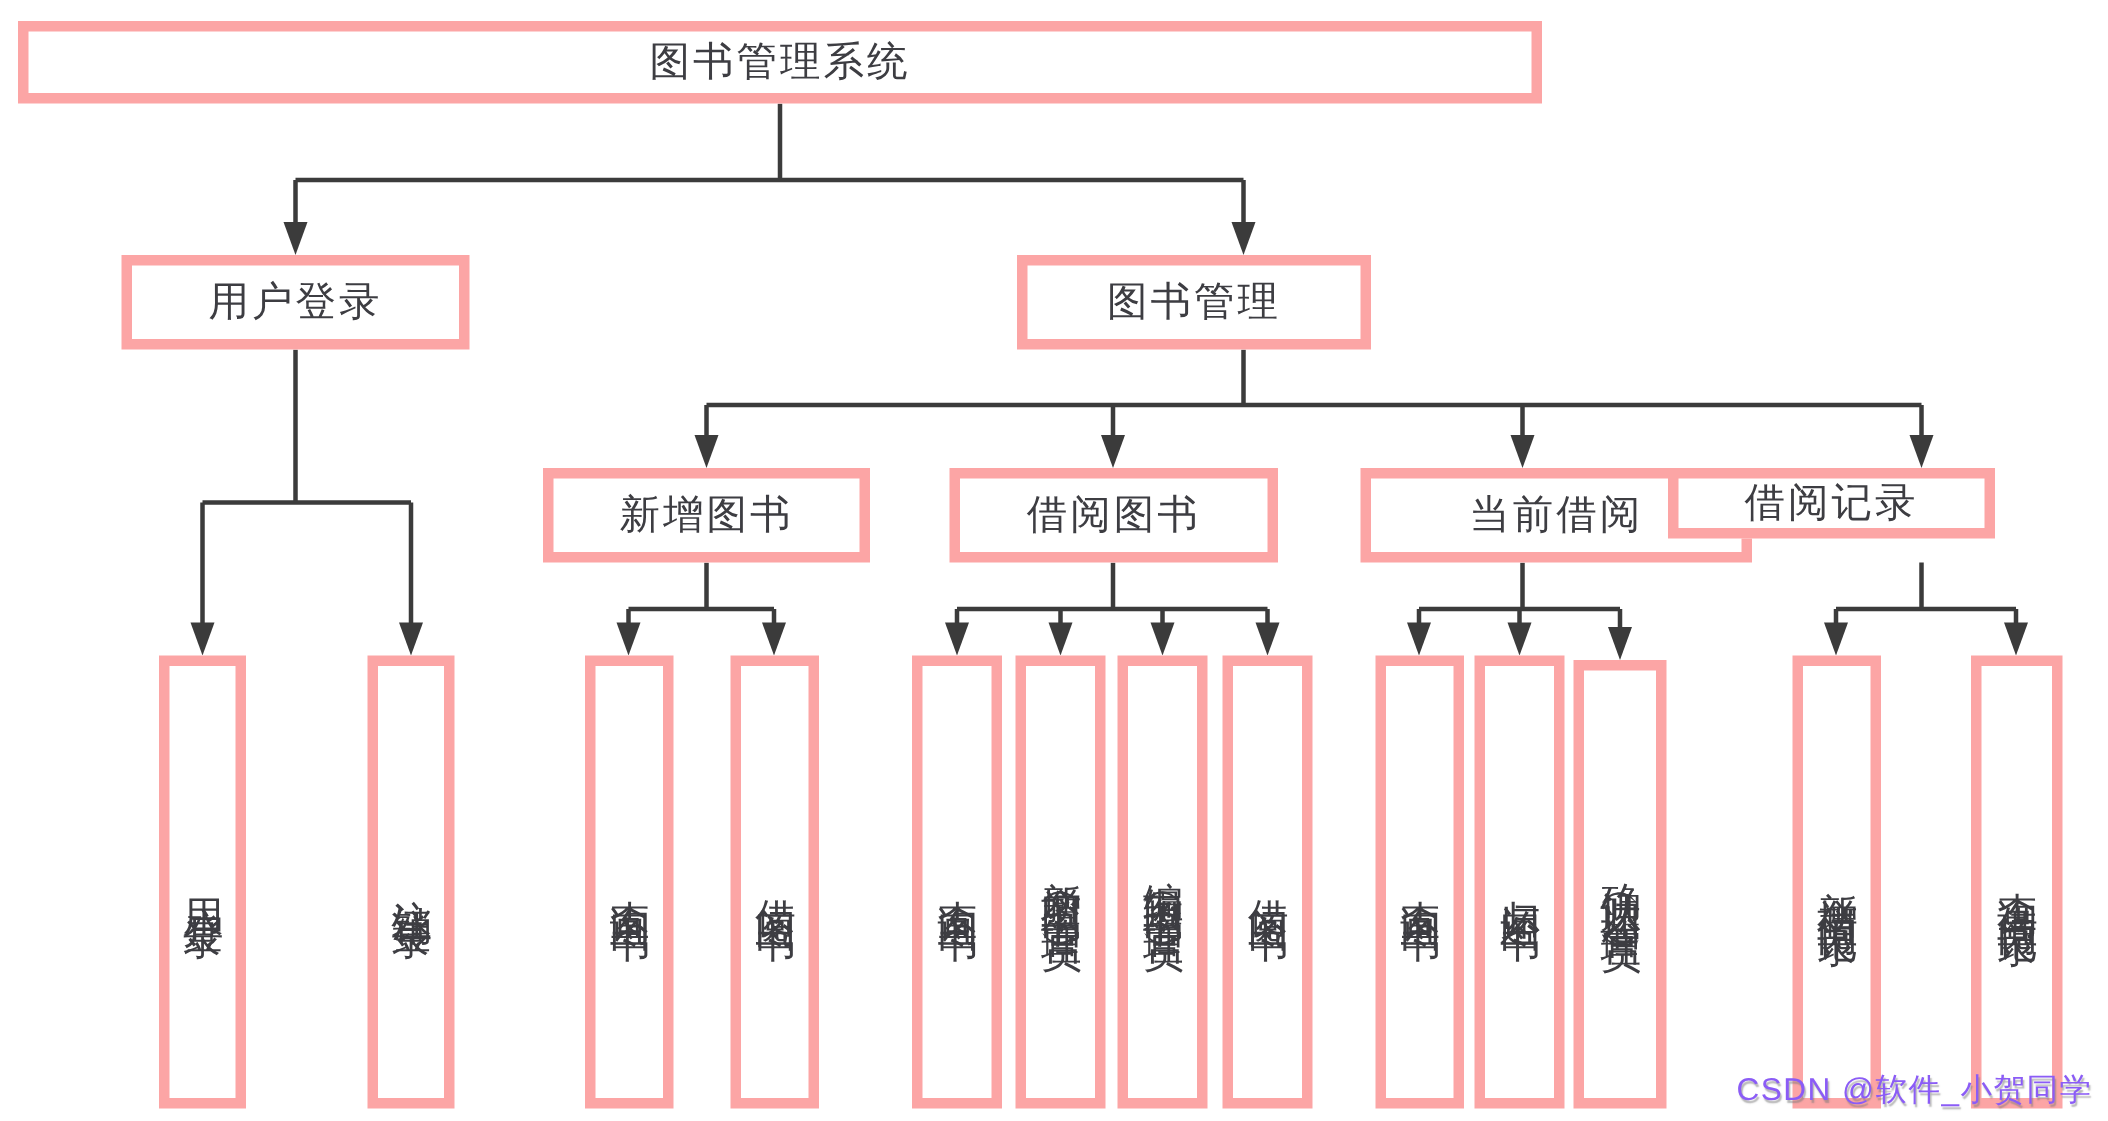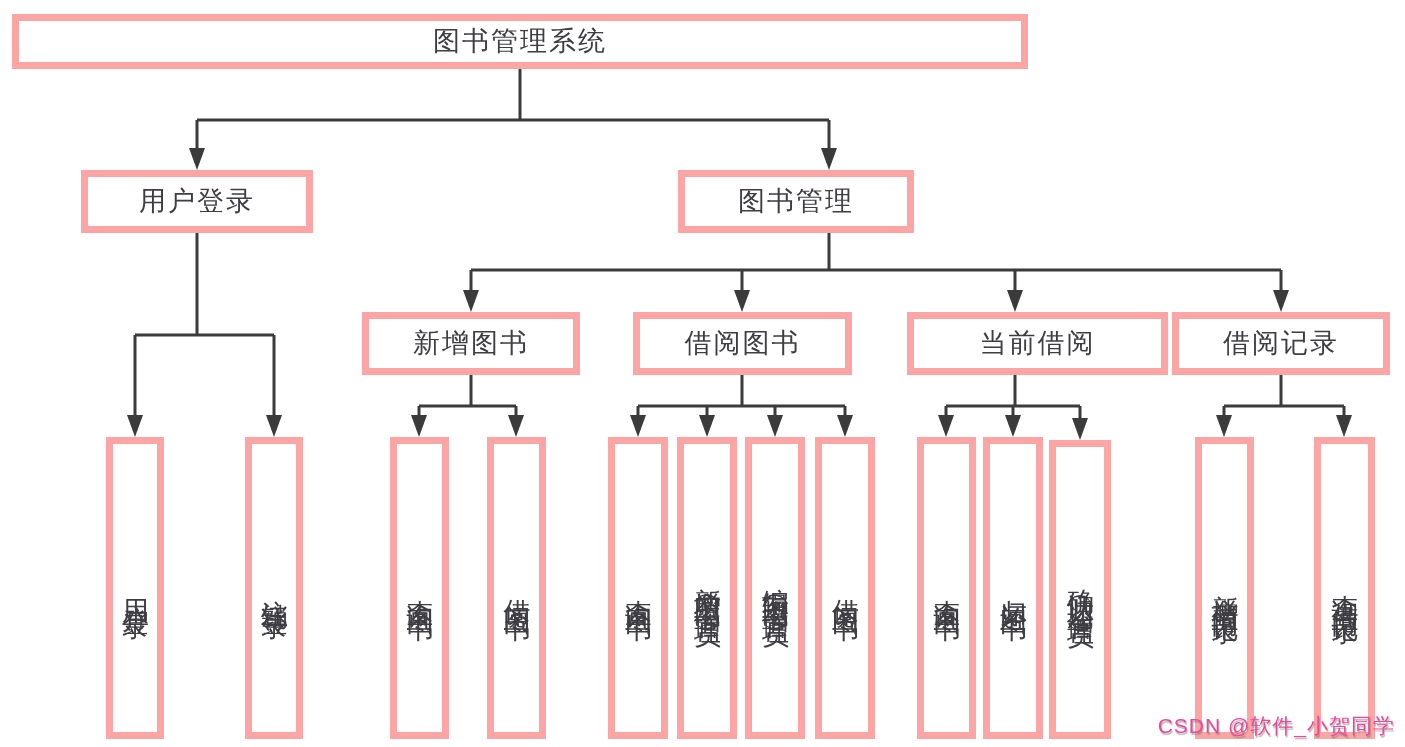--- a/index.html
+++ b/index.html
@@ -41,21 +41,21 @@
     writing-mode: vertical-rl;
     text-orientation: mixed;
     letter-spacing: 5px;
     white-space: normal;
   }
   .watermark {
     position: absolute;
     right: 10px;
     bottom: 7px;
     font-size: 21px;
-    color: #ec4899;
+    color: #8b5cf6;
     letter-spacing: 1px;
     text-shadow: 1px 2px 1px rgba(120,120,120,0.55);
     white-space: nowrap;
   }
 </style>
 </head>
 <body>
 
 <div class="canvas">
 
@@ -112,21 +112,21 @@
 
   <div class="box" style="left:362px;top:312px;width:218px;height:63px">
     <span class="label">新增图书</span>
   </div>
   <div class="box" style="left:633px;top:312px;width:219px;height:63px">
     <span class="label">借阅图书</span>
   </div>
   <div class="box" style="left:907px;top:312px;width:261px;height:63px">
     <span class="label">当前借阅</span>
   </div>
-  <div class="box" style="left:1172px;top:312px;width:218px;height:63px">
+  <div class="box" style="left:1112px;top:312px;width:218px;height:47px">
     <span class="label">借阅记录</span>
   </div>
 
   <div class="box v" style="left:106px;top:437px;width:58px;height:302px">
     <span class="label">用户登录</span>
   </div>
   <div class="box v" style="left:245px;top:437px;width:58px;height:302px">
     <span class="label">注销登录</span>
   </div>
 

